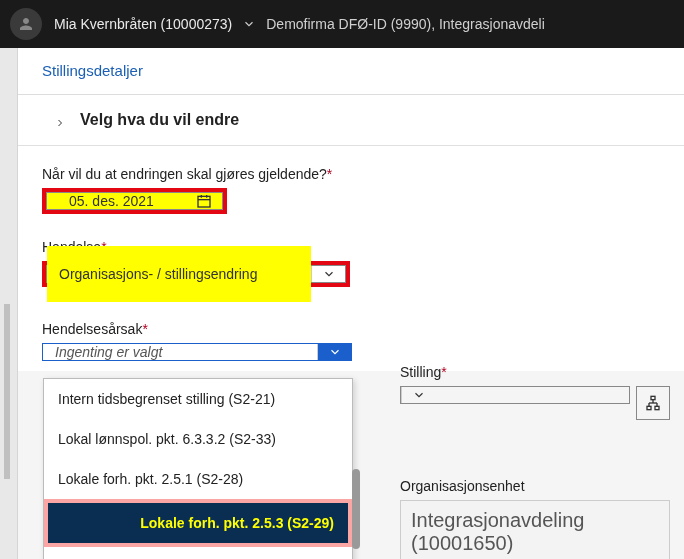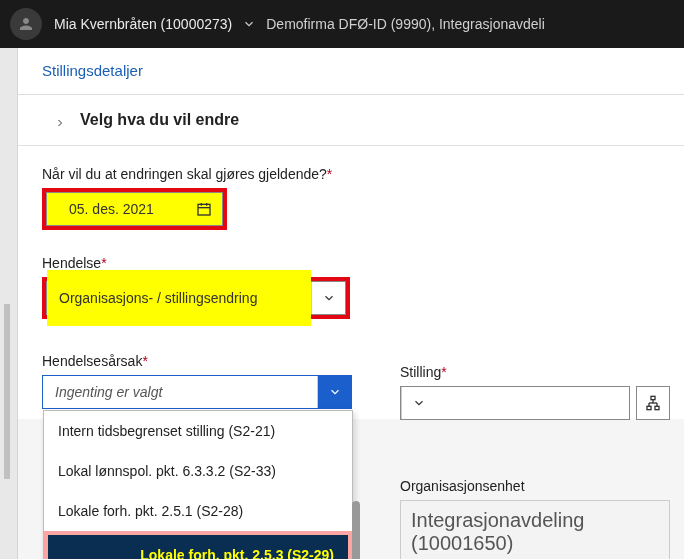--- a/index.html
+++ b/index.html
@@ -23,21 +23,21 @@
     .field-label { font-size: 14px; color: #222; margin-bottom: 6px; }
     .req { color: #b00020; }
     
     .hl-red { border: 4px solid #e30613; display: inline-block; }
     .hl-yellow { background: #ffff00; }
     
     .date-field { display: inline-flex; align-items: center; padding: 6px 10px; border: 1px solid #333; }
     .date-field .val { font-size: 14px; color: #333; margin-right: 30px; }
     .date-field svg { width: 16px; height: 16px; }
     
-    .select-field { display: flex; align-items: center; border: 1px solid #888; height: 34px; }
+    .select-field { display: flex; align-items: center; border: 1px solid #888; height: 18px; }
     .select-field .val { padding: 0 12px; font-size: 14px; color: #333; flex: 1; }
     .select-field .caret-box { width: 34px; height: 100%; display: flex; align-items: center; justify-content: center; border-left: 1px solid #ccc; }
     
     .event-wrap { margin-top: 25px; }
     .event-select-outer { display: inline-block; }
     .event-select { min-width: 300px; }
     .event-wrap .select-field .val.hl-yellow { padding: 20px 12px; margin: 0; }
     
     .reason-wrap { margin-top: 34px; position: relative; }
     .reason-select { width: 310px; border: 1px solid #1a5fcc; position: relative; }

